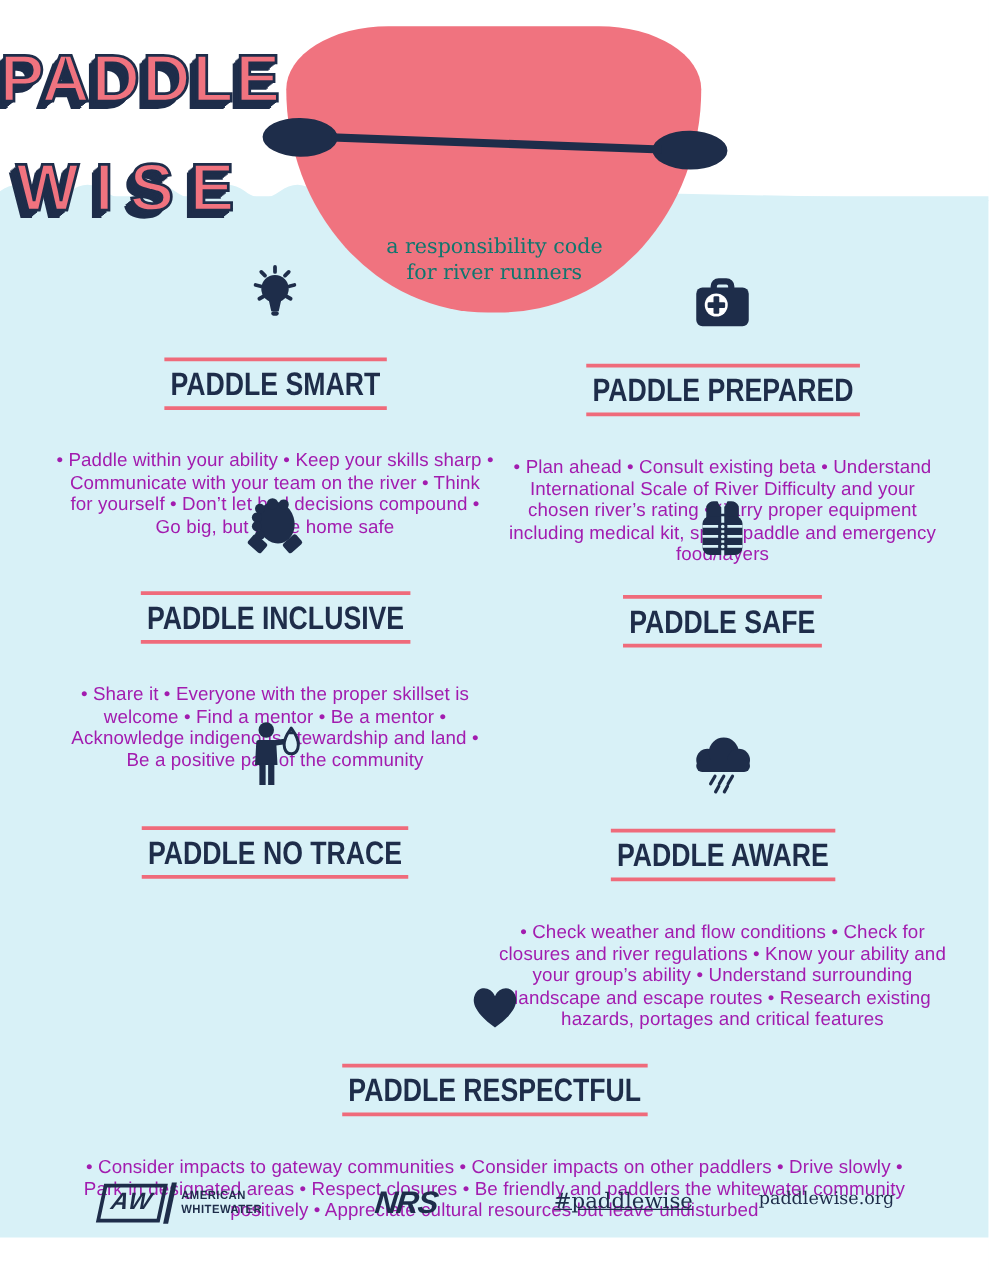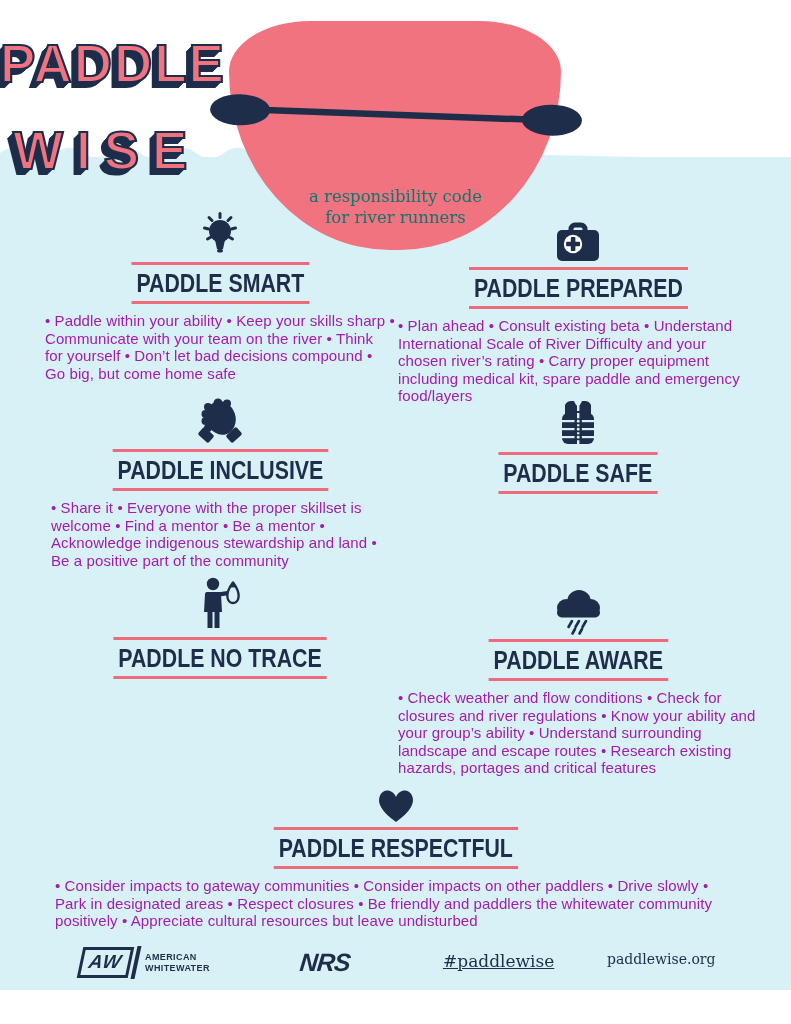--- a/index.html
+++ b/index.html
@@ -16,21 +16,21 @@
         -webkit-text-stroke:2.2px #1e2d4a;
         text-shadow:-1px 1px 0 #1e2d4a,-2px 2px 0 #1e2d4a,-3px 3px 0 #1e2d4a,
                     -4px 4px 0 #1e2d4a,-5px 5px 0 #1e2d4a,-6px 6px 0 #1e2d4a;}
   .line1{top:37px;letter-spacing:2px;}
   .line2{top:124px;letter-spacing:13px;padding-left:13px;}
   .paddle{position:absolute;top:87px;left:50%;margin-left:-187px;width:374px;height:58px;}
   .subtitle{position:absolute;left:0;top:186px;width:791px;text-align:center;
         font-family:"DejaVu Serif",serif;font-size:16.5px;line-height:1.3;color:#0f766e;}
 
   
-  .section{position:absolute;display:flex;flex-direction:column;align-items:center;text-align:left;}
+  .section{position:absolute;display:flex;flex-direction:column;align-items:center;text-align:center;gap:24px;}
   #sec-smart{top:212px;left:40px;width:360px;}
   #sec-prepared{top:219px;left:398px;width:360px;}
   #sec-inclusive{top:396px;left:40px;width:360px;}
   #sec-safe{top:399px;left:398px;width:360px;}
   #sec-notrace{top:577px;left:40px;width:360px;}
   #sec-aware{top:589px;left:398px;width:360px;}
   #sec-respectful{top:786px;left:55px;width:681px;}
   .sicon{margin-bottom:3px;}
   .tbox{display:inline-block;border-top:3px solid #ef6b7b;border-bottom:3px solid #ef6b7b;
         padding:5px 6px;transform:scaleX(0.82);transform-origin:center;}

